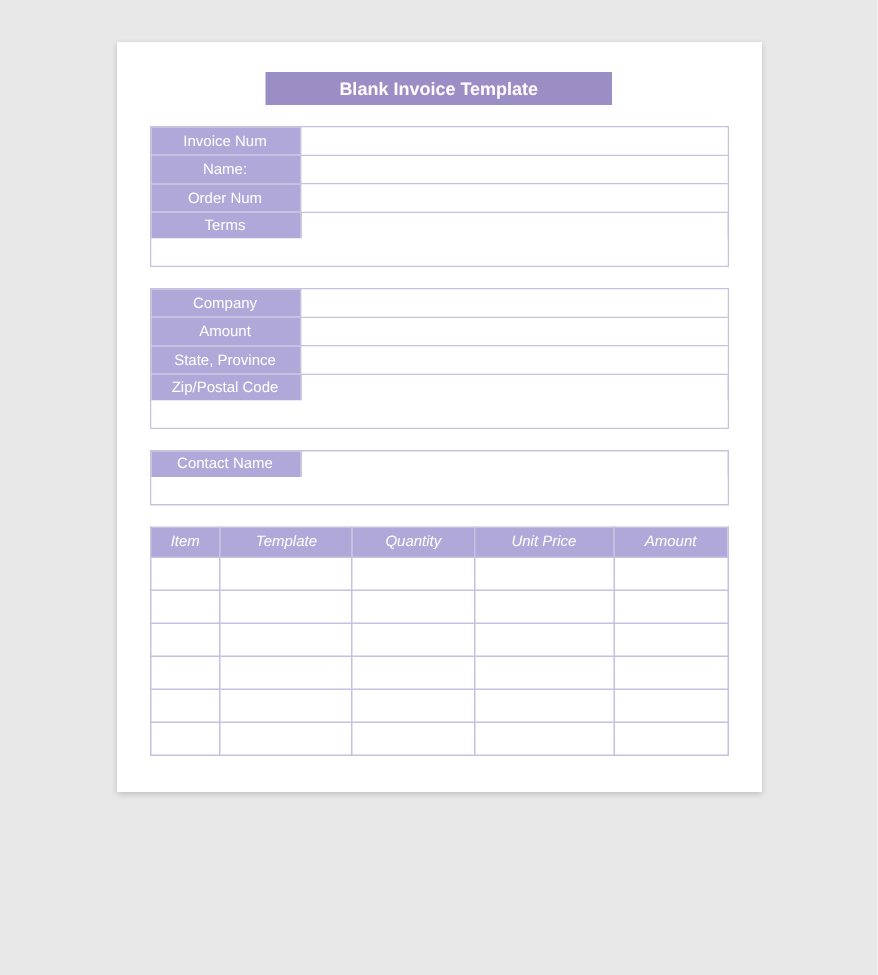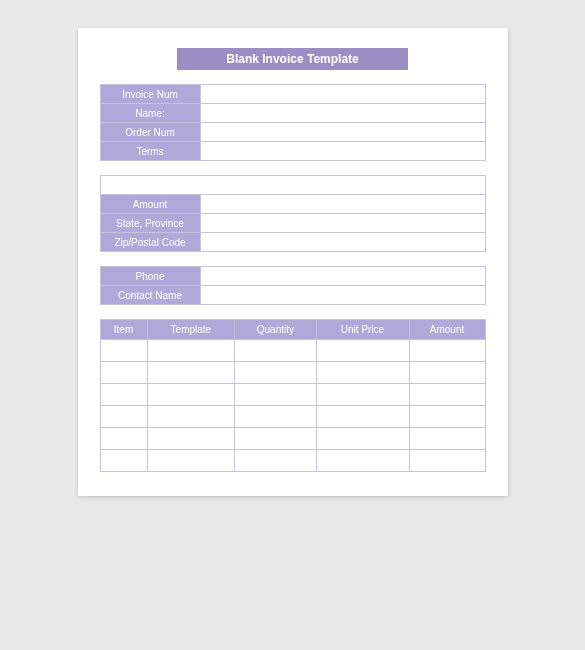--- a/index.html
+++ b/index.html
@@ -35,20 +35,21 @@
     .form-section {
       margin-bottom: 14px;
       border: 1px solid #c8c0e0;
     }
     .form-row {
       display: flex;
       border-bottom: 1px solid #c8c0e0;
     }
     .form-row:last-child {
       border-bottom: none;
+      flex-direction: column;
     }
     .form-label {
       background: #b0a8d8;
       color: #fff;
       padding: 3px 6px;
       min-width: 100px;
       width: 100px;
       font-size: 10px;
       border-right: 1px solid #c8c0e0;
       display: flex;
@@ -59,20 +60,21 @@
       flex: 1;
       background: #fff;
       padding: 3px 4px;
       min-height: 18px;
     }
     
     .invoice-table {
       width: 100%;
       border-collapse: collapse;
       margin-top: 4px;
+      font-style: italic;
     }
     .invoice-table th {
       background: #b0a8d8;
       color: #fff;
       border: 1px solid #c8c0e0;
       padding: 4px 2px;
       text-align: center;
       font-size: 10px;
       font-weight: normal;
     }
@@ -103,41 +105,38 @@
       <div class="form-field"></div>
     </div>
     <div class="form-row">
       <div class="form-label">Terms</div>
       <div class="form-field"></div>
     </div>
   </div>
 
   <div class="form-section">
     <div class="form-row">
+      <div class="form-label">Company</div>
       <div class="form-field"></div>
     </div>
     <div class="form-row">
       <div class="form-label">Amount</div>
       <div class="form-field"></div>
     </div>
     <div class="form-row">
       <div class="form-label">State, Province</div>
       <div class="form-field"></div>
     </div>
     <div class="form-row">
       <div class="form-label">Zip/Postal Code</div>
       <div class="form-field"></div>
     </div>
   </div>
 
   <div class="form-section">
-    <div class="form-row">
-      <div class="form-label">Phone</div>
-      <div class="form-field"></div>
-    </div>
     <div class="form-row">
       <div class="form-label">Contact Name</div>
       <div class="form-field"></div>
     </div>
   </div>
 
   <table class="invoice-table">
     <thead>
       <tr>
         <th>Item</th>

